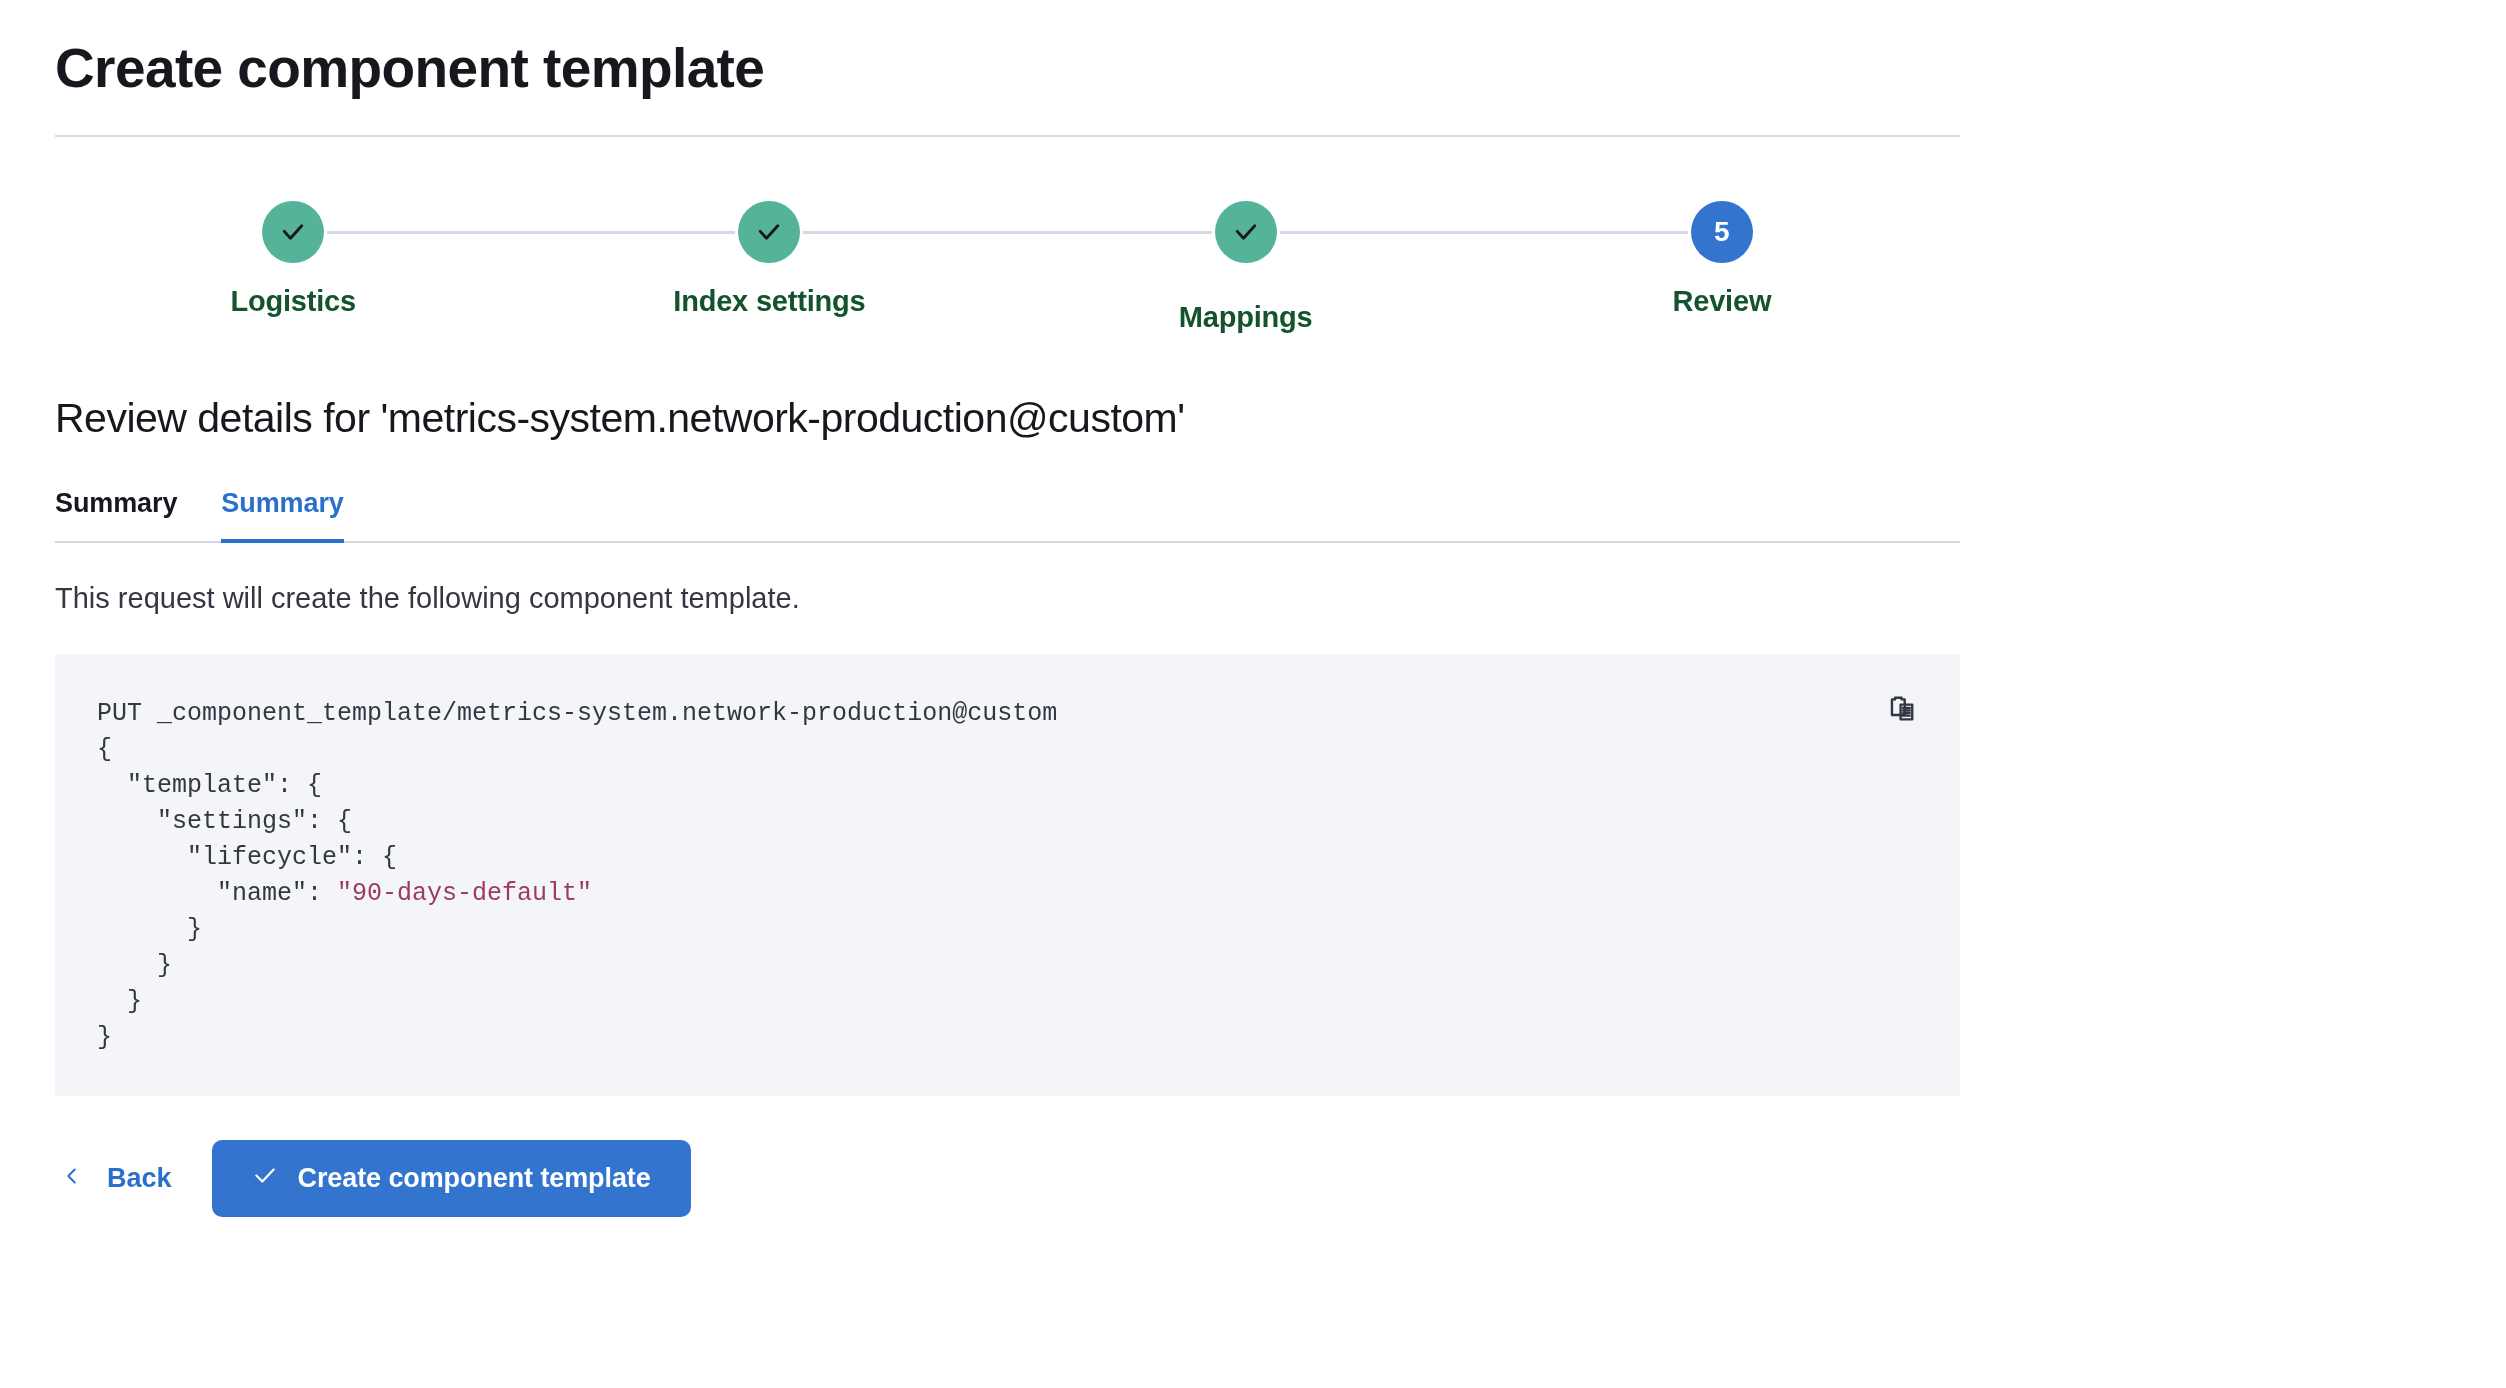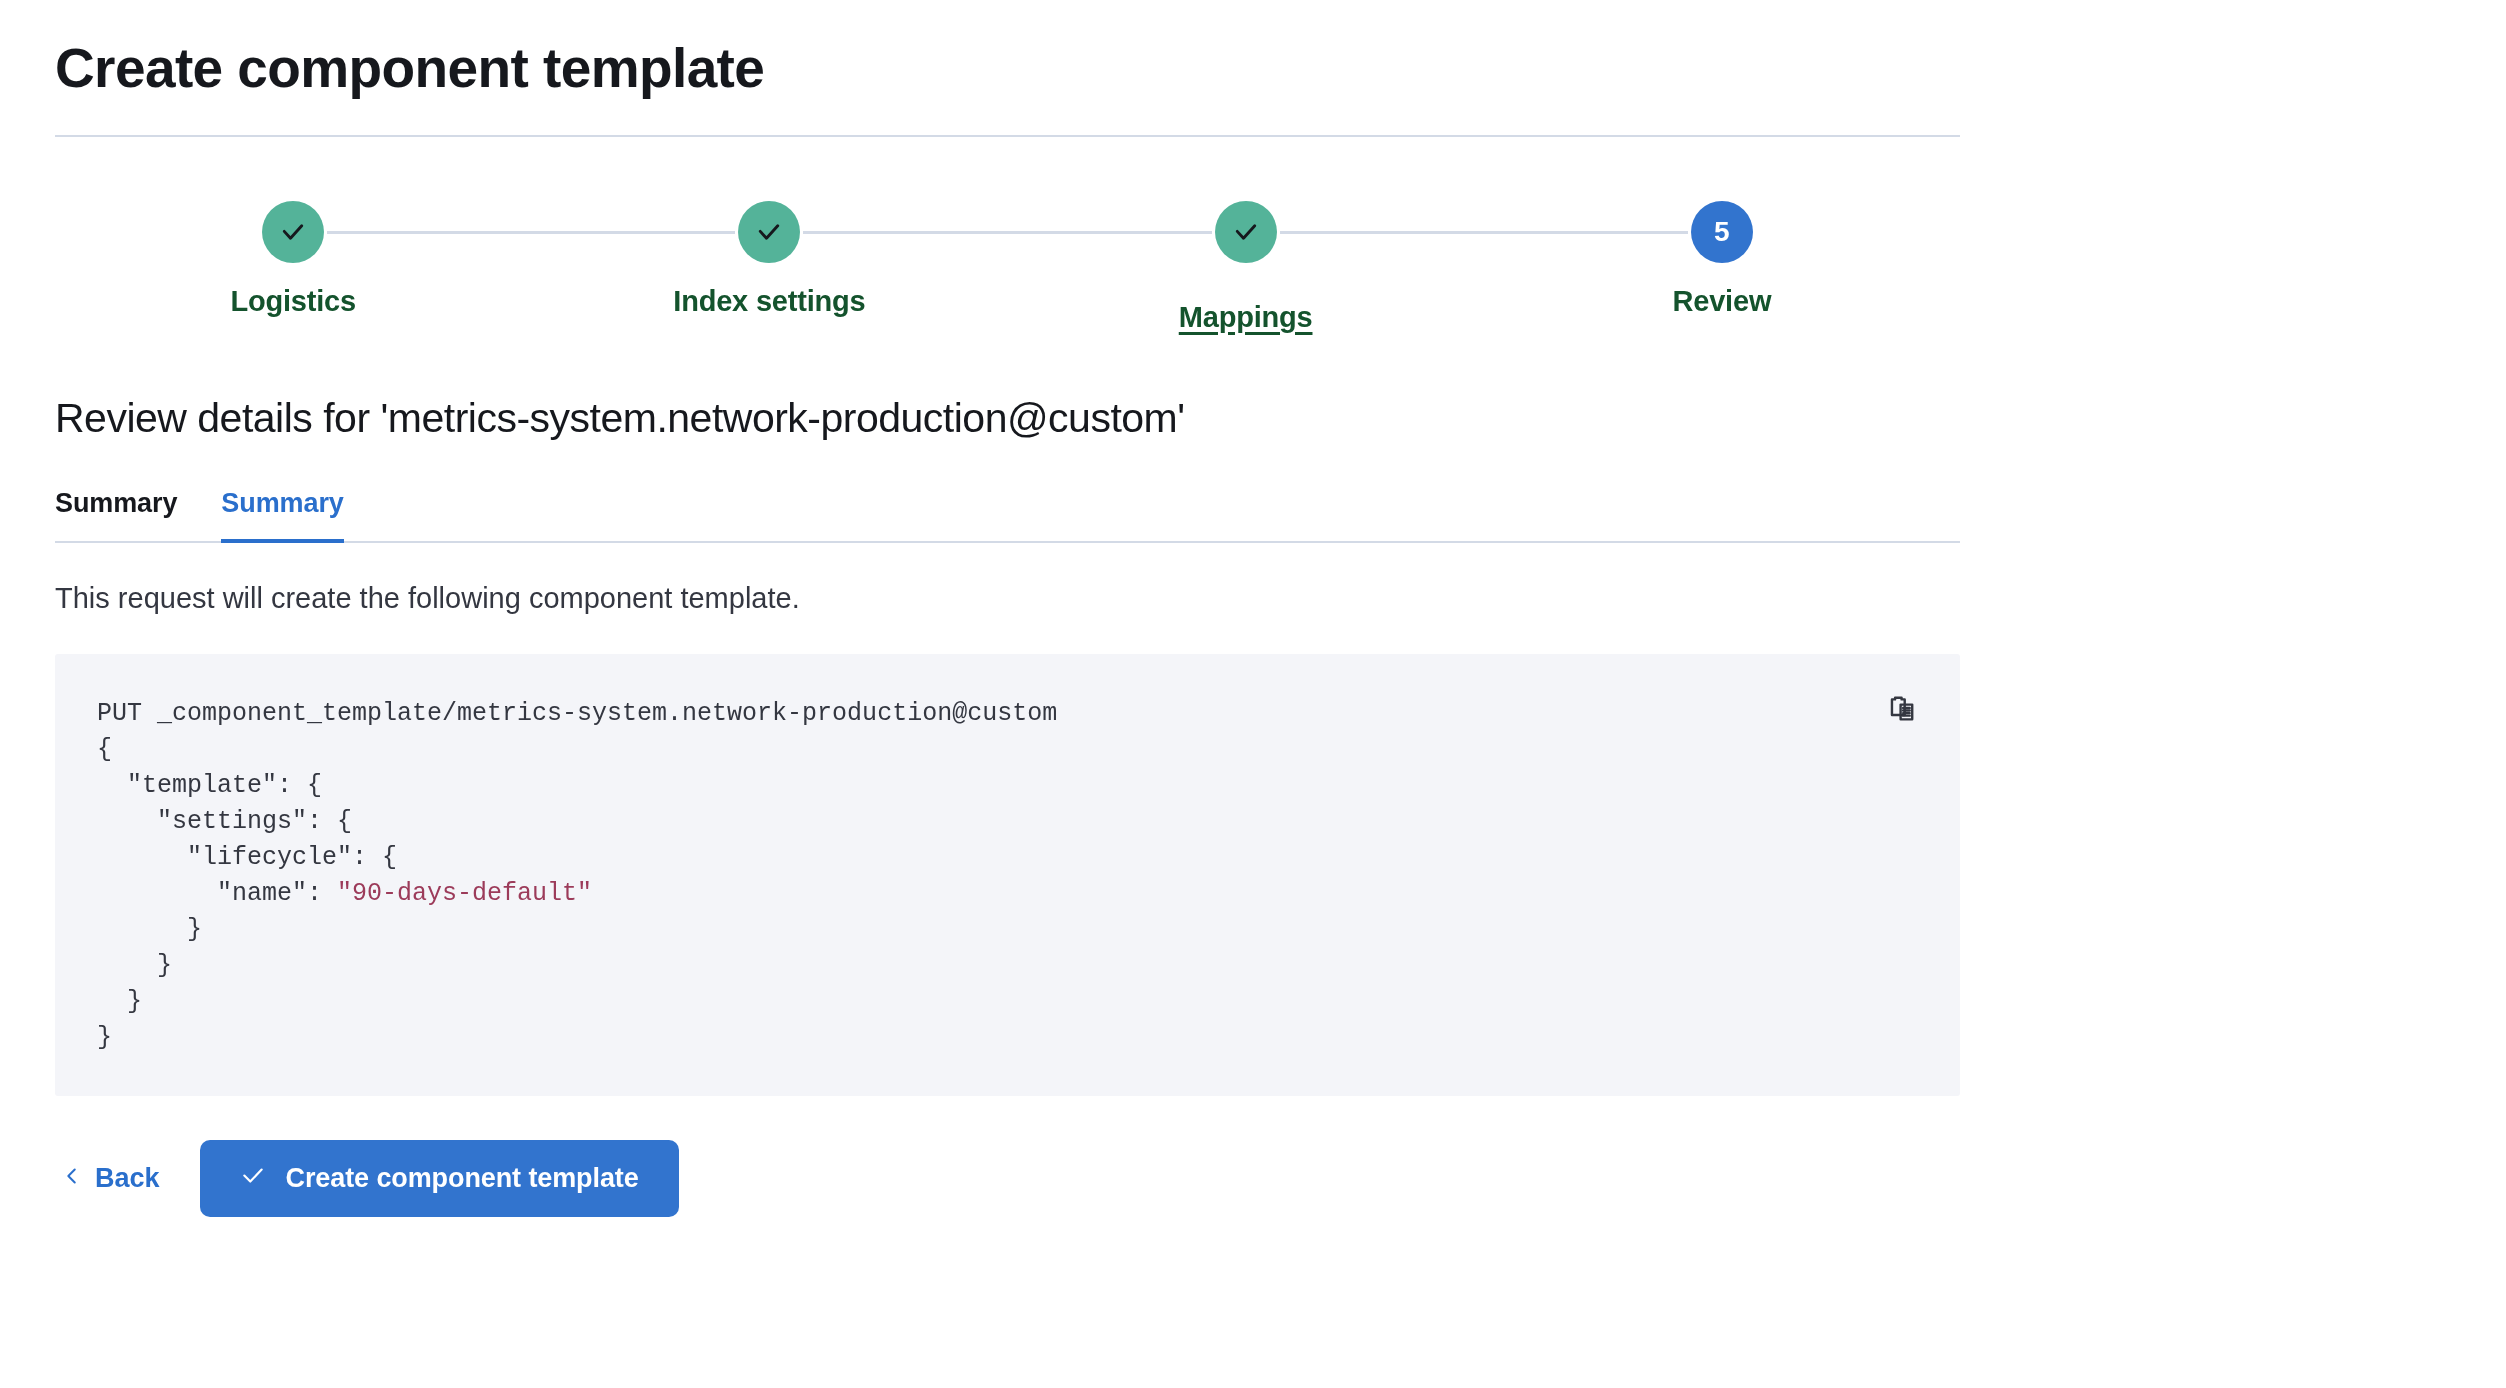--- a/index.html
+++ b/index.html
@@ -95,21 +95,20 @@
 
   .step-label {
     margin-top: 22px;
     font-size: 29px;
     font-weight: 700;
     color: #14532d;
     letter-spacing: -0.2px;
     white-space: nowrap;
   }
   .step-label.hovered {
-    text-decoration: underline;
     text-underline-offset: 5px;
     text-decoration-thickness: 3px;
     margin-top: 38px;
   }
 
   
   .review-title {
     margin: 54px 0 0 0;
     font-size: 41px;
     font-weight: 400;
@@ -197,21 +196,21 @@
   
   .footer {
     margin-top: 44px;
     display: flex;
     align-items: center;
     gap: 34px;
   }
   .back-btn {
     display: flex;
     align-items: flex-end;
-    gap: 12px;
+    gap: 24px;
     color: #2a6fcc;
     font-size: 27px;
     font-weight: 600;
     background: transparent;
     border: none;
     cursor: pointer;
     padding: 14px 6px;
     font-family: "Liberation Sans", sans-serif;
   }
   .primary-btn {

